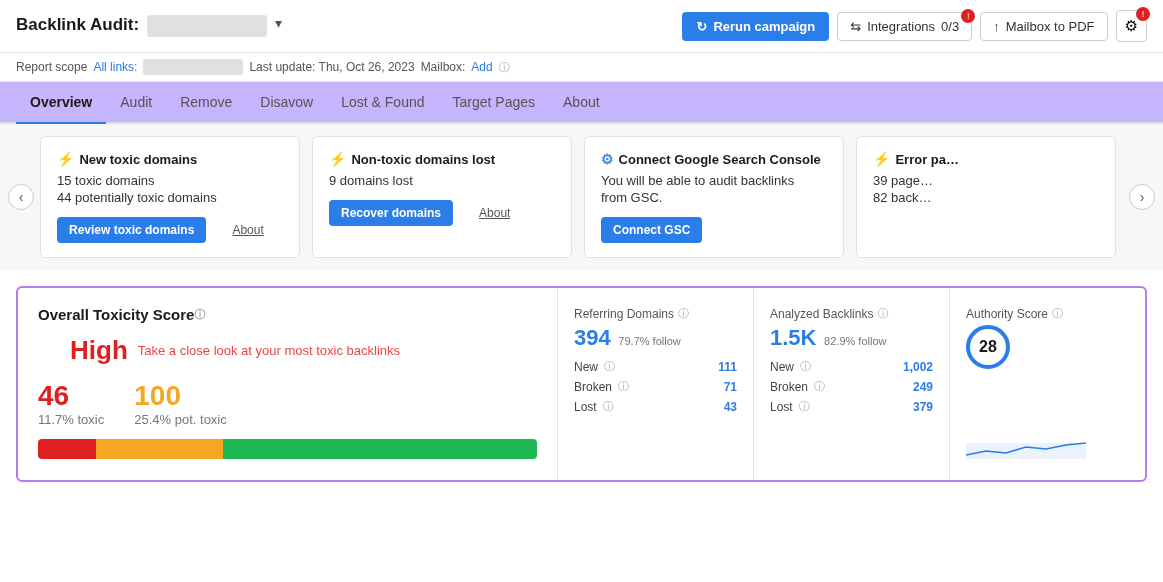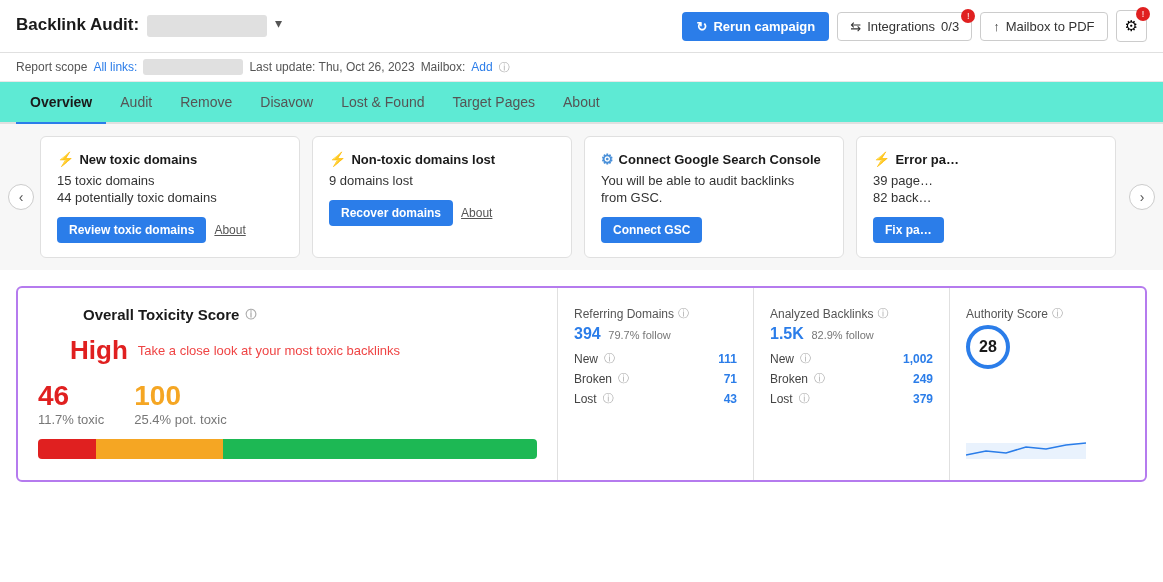--- a/index.html
+++ b/index.html
@@ -143,21 +143,21 @@
     .info-icon {
       color: #aaa;
       font-size: 11px;
       cursor: help;
     }
     
     .nav-tabs {
       display: flex;
       align-items: center;
       padding: 0 16px;
-      background: #5eead4;
+      background: #c4b5fd;
       border-bottom: 2px solid #e0e0e0;
     }
     .nav-tab {
       padding: 12px 14px;
       font-size: 14px;
       color: #555;
       cursor: pointer;
       border-bottom: 2px solid transparent;
       margin-bottom: -2px;
       white-space: nowrap;
@@ -217,21 +217,21 @@
     .card-title .icon-bolt { color: #f5a623; font-size: 14px; }
     .card-title .icon-gear { color: #4a90d9; font-size: 14px; }
     .card-stat {
       font-size: 13px;
       color: #333;
       margin-bottom: 2px;
     }
     .card-actions {
       display: flex;
       align-items: center;
-      gap: 8px;
+      gap: 26px;
       margin-top: 12px;
     }
     .btn-primary-sm {
       background: #2b7de9;
       color: #fff;
       border: none;
       border-radius: 4px;
       padding: 6px 12px;
       font-size: 12px;
       font-weight: 600;
@@ -260,23 +260,21 @@
     .toxicity-left {
       flex: 0 0 540px;
       padding: 18px 20px;
       border-right: 1px solid #e0e0e0;
     }
     .toxicity-title {
       font-size: 15px;
       font-weight: 700;
       display: flex;
       align-items: center;
-      gap: 6px;
       margin-bottom: 12px;
-      margin-left: 45px;
     }
     .toxicity-high-row {
       display: flex;
       align-items: center;
       gap: 10px;
       margin-bottom: 14px;
       margin-left: 32px;
     }
     .toxicity-high {
       font-size: 26px;
@@ -342,21 +340,21 @@
     }
     .stat-col-title {
       font-size: 12px;
       color: #555;
       margin-bottom: 4px;
       display: flex;
       align-items: center;
       gap: 4px;
     }
     .stat-main-val {
-      font-size: 16px;
+      font-size: 22px;
       font-weight: 700;
       color: #2b7de9;
     }
     .stat-sub {
       font-size: 11px;
       color: #777;
       margin-left: 4px;
     }
     .stat-rows {
       margin-top: 8px;
@@ -487,23 +485,20 @@
       </div>
     </div>
 
     <div class="card" style="max-width:140px;overflow:hidden;">
       <div class="card-title">
         <span class="icon-bolt">⚡</span>
         <span>Error pa…</span>
       </div>
       <div class="card-stat">39 page…</div>
       <div class="card-stat">82 back…</div>
-      <div class="card-actions">
-        <button class="btn-primary-sm">Fix pa…</button>
-      </div>
     </div>
 
     <div class="cards-nav-right">›</div>
   </div>
 
   <div class="main-content">
     <div class="toxicity-section">
 
       <div class="toxicity-left">
         <div class="toxicity-title">

